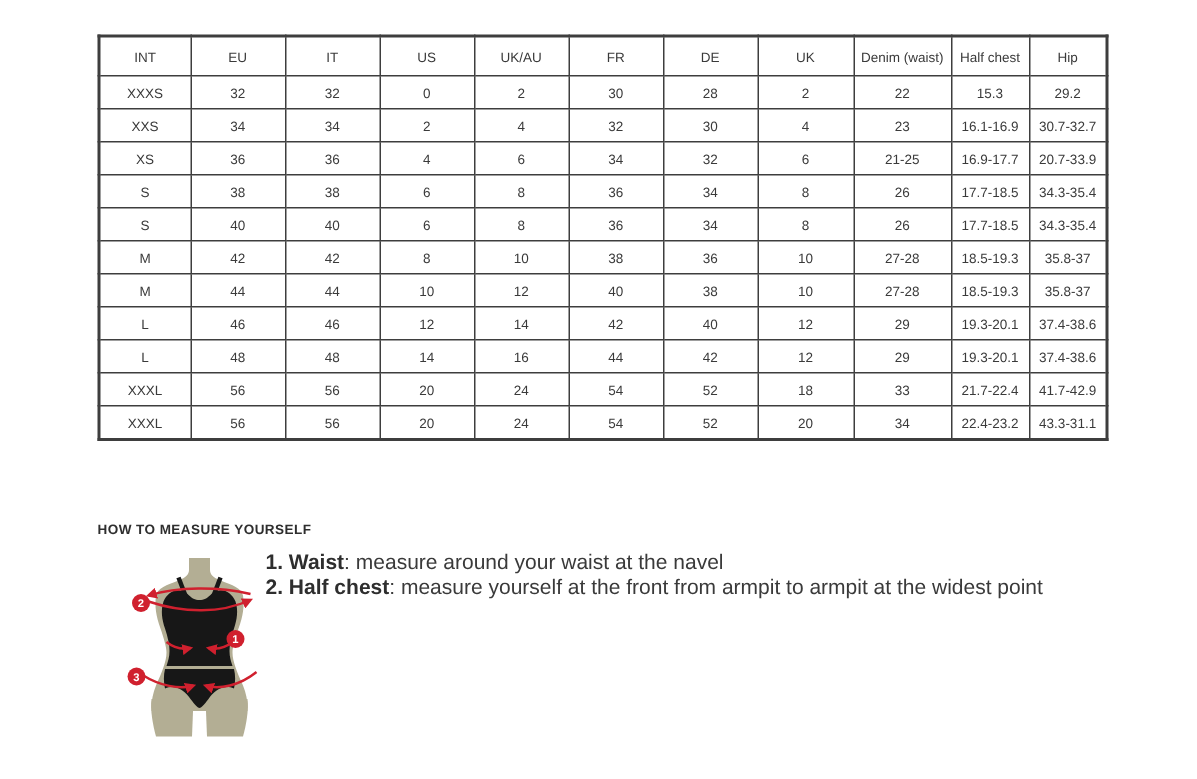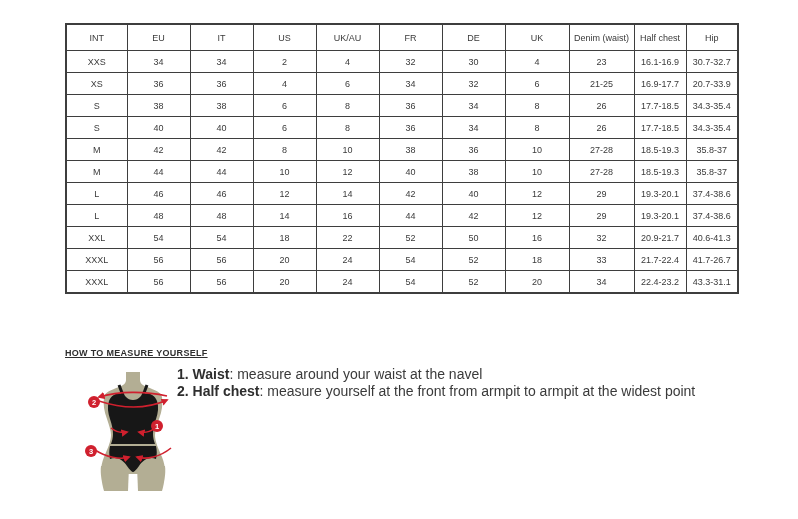--- a/index.html
+++ b/index.html
@@ -48,21 +48,20 @@
 
   
   .measure-title {
     position: absolute;
     left: 65px;
     top: 348px;
     font-size: 9px;
     font-weight: bold;
     letter-spacing: 0.3px;
     color: #2e2e2e;
-    text-decoration: underline;
   }
   .measure-list {
     position: absolute;
     left: 177px;
     top: 366px;
     margin: 0;
     padding: 0;
     list-style: none;
     font-size: 14px;
     color: #3a3a3a;
@@ -113,20 +112,33 @@
         <th>FR</th>
         <th>DE</th>
         <th>UK</th>
         <th>Denim (waist)</th>
         <th>Half chest</th>
         <th>Hip</th>
       </tr>
     </thead>
     <tbody>
 
+        <tr>
+          <td>XXXS</td>
+          <td>32</td>
+          <td>32</td>
+          <td>0</td>
+          <td>2</td>
+          <td>30</td>
+          <td>28</td>
+          <td>2</td>
+          <td>22</td>
+          <td>15.3</td>
+          <td>29.2</td>
+        </tr>
 
         <tr>
           <td>XXS</td>
           <td>34</td>
           <td>34</td>
           <td>2</td>
           <td>4</td>
           <td>32</td>
           <td>30</td>
           <td>4</td>
@@ -227,46 +239,33 @@
           <td>16</td>
           <td>44</td>
           <td>42</td>
           <td>12</td>
           <td>29</td>
           <td>19.3-20.1</td>
           <td>37.4-38.6</td>
         </tr>
 
 
-        <tr>
-          <td>XXL</td>
-          <td>54</td>
-          <td>54</td>
-          <td>18</td>
-          <td>22</td>
-          <td>52</td>
-          <td>50</td>
-          <td>16</td>
-          <td>32</td>
-          <td>20.9-21.7</td>
-          <td>40.6-41.3</td>
-        </tr>
 
         <tr>
           <td>XXXL</td>
           <td>56</td>
           <td>56</td>
           <td>20</td>
           <td>24</td>
           <td>54</td>
           <td>52</td>
           <td>18</td>
           <td>33</td>
           <td>21.7-22.4</td>
-          <td>41.7-26.7</td>
+          <td>41.7-42.9</td>
         </tr>
 
         <tr>
           <td>XXXL</td>
           <td>56</td>
           <td>56</td>
           <td>20</td>
           <td>24</td>
           <td>54</td>
           <td>52</td>

